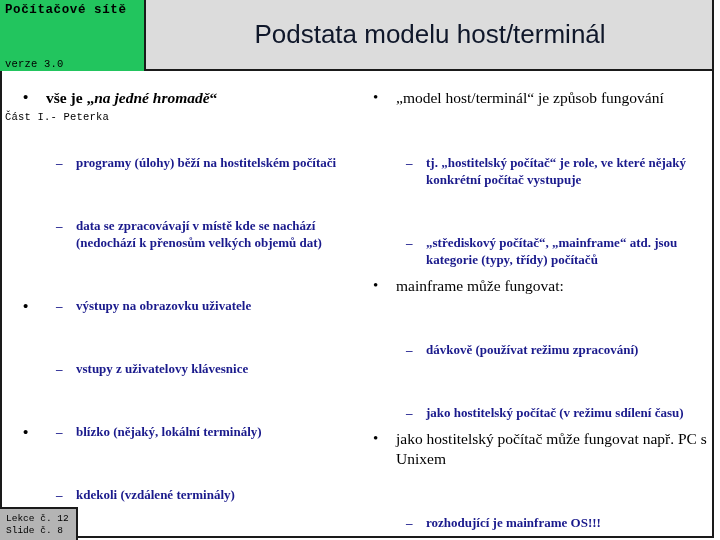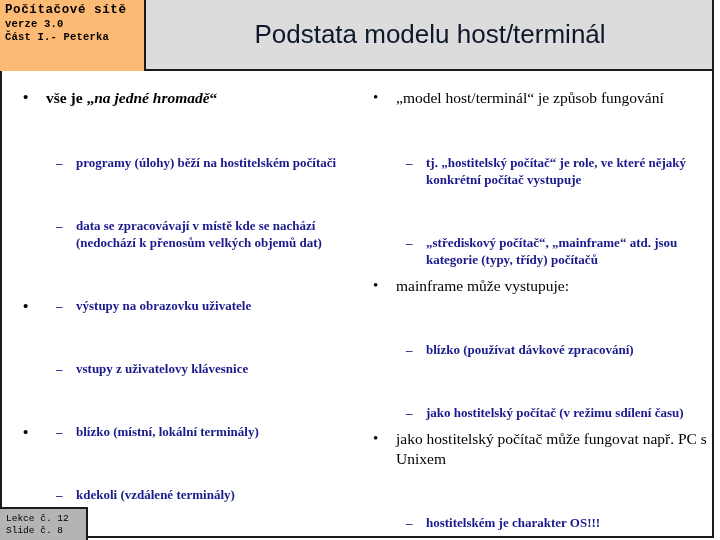--- a/index.html
+++ b/index.html
@@ -27,40 +27,41 @@
     border-bottom: 2px solid #1a1a1a;
     border-right: 2px solid #1a1a1a;
     box-sizing: border-box;
   }
   #logo-box {
     position: absolute;
     left: 0;
     top: 0;
     width: 146px;
     height: 71px;
-    background: #fdba74;
+    background: #22c55e;
     border-right: 2px solid #1a1a1a;
     box-sizing: border-box;
     font-family: "Liberation Mono", "DejaVu Sans Mono", monospace;
     color: #000000;
     padding: 3px 0 4px 5px;
   }
   #logo-title {
     font-size: 12.5px;
     font-weight: bold;
     letter-spacing: 0.6px;
     line-height: 15px;
     white-space: nowrap;
   }
   .logo-line {
     font-size: 10.5px;
-    font-weight: bold;
+    font-weight: normal;
     line-height: 13px;
     letter-spacing: 0.2px;
     white-space: nowrap;
+    margin-top: 40px;
   }
   #slide-title {
     position: absolute;
     left: 148px;
     top: 0;
     width: 564px;
     height: 69px;
     display: flex;
     align-items: center;
     justify-content: center;
@@ -139,21 +140,21 @@
   }
   li.item2 > .btext { display: block; margin-top: 46px; }
 
   .ital { font-style: italic; font-weight: bold; }
 
   
   #footer-box {
     position: absolute;
     left: 0;
     top: 507px;
-    width: 88px;
+    width: 78px;
     height: 33px;
     background: #b4b4b4;
     border-top: 2px solid #1a1a1a;
     border-right: 2px solid #1a1a1a;
     box-sizing: border-box;
     font-family: "Liberation Mono", "DejaVu Sans Mono", monospace;
     color: #000000;
     padding: 4px 0 0 6px;
   }
   .footer-line {
@@ -208,21 +209,21 @@
             <span class="btext">vstupy z uživatelovy klávesnice</span>
           </li>
         </ul>
       </li>
 
       <li class="item1">
         <span class="bullet">•</span>
         <ul class="lvl2">
           <li class="item2">
             <span class="dash">–</span>
-            <span class="btext">blízko (místní, lokální terminály)</span>
+            <span class="btext">blízko (nějaký, lokální terminály)</span>
           </li>
           <li class="item2">
             <span class="dash">–</span>
             <span class="btext">kdekoli (vzdálené terminály)</span>
           </li>
           <li class="item2">
             <span class="dash">–</span>
             <span class="btext">...... (kdekoli v síti)</span>
           </li>
         </ul>
@@ -244,40 +245,40 @@
           </li>
           <li class="item2">
             <span class="dash">–</span>
             <span class="btext">„střediskový počítač“, „mainframe“ atd. jsou kategorie (typy, třídy) počítačů</span>
           </li>
         </ul>
       </li>
 
       <li class="item1">
         <span class="bullet">•</span>
-        <span class="btext">mainframe může vystupuje:</span>
-        <ul class="lvl2">
-          <li class="item2">
-            <span class="dash">–</span>
-            <span class="btext">blízko (používat dávkové zpracování)</span>
+        <span class="btext">mainframe může fungovat:</span>
+        <ul class="lvl2">
+          <li class="item2">
+            <span class="dash">–</span>
+            <span class="btext">dávkově (používat režimu zpracování)</span>
           </li>
           <li class="item2">
             <span class="dash">–</span>
             <span class="btext">jako hostitelský počítač (v režimu sdílení času)</span>
           </li>
         </ul>
       </li>
 
       <li class="item1">
         <span class="bullet">•</span>
         <span class="btext">jako hostitelský počítač může fungovat např. PC s Unixem</span>
         <ul class="lvl2">
           <li class="item2">
             <span class="dash">–</span>
-            <span class="btext">hostitelském je charakter OS!!!</span>
+            <span class="btext">rozhodující je mainframe OS!!!</span>
           </li>
         </ul>
       </li>
 
     </ul>
   </div>
 
   <div id="footer-box">
     <div class="footer-line">Lekce č. 12</div>
     <div class="footer-line">Slide č. 8</div>

